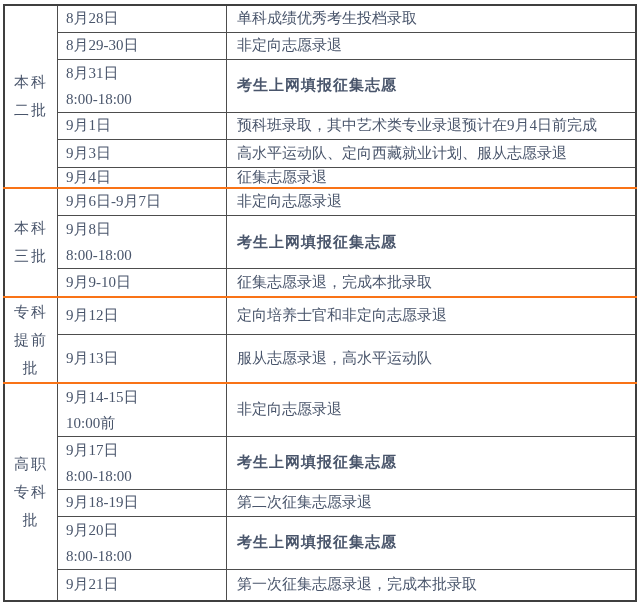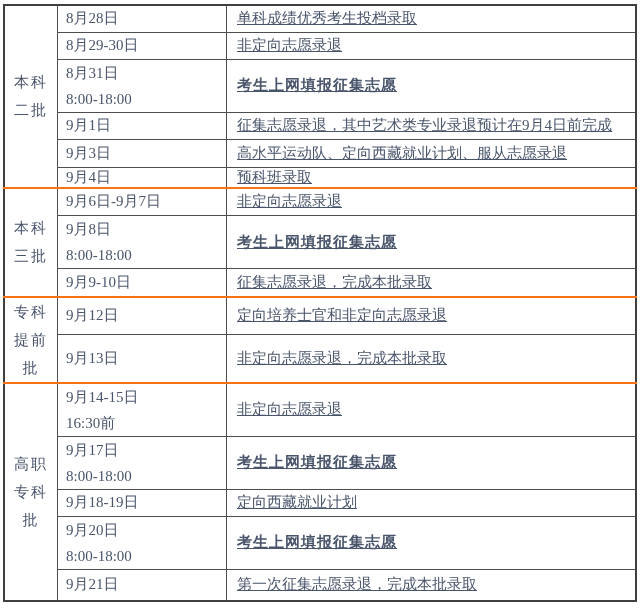--- a/index.html
+++ b/index.html
@@ -41,21 +41,20 @@
     line-height: 28px;
     padding: 0;
   }
   td.batch .bl { display: block; }
   td.date {
     width: 160px;
     padding: 0 0 0 8px;
   }
   td.desc {
     padding: 0 6px 0 10px;
-    text-decoration: underline;
   }
   .dl { line-height: 26px; }
   .bold { font-weight: bold; letter-spacing: 1px; text-align: center; }
   
   .h27 { height: 27px; } .h28 { height: 28px; } .h29 { height: 16px; }
   .h32 { height: 32px; } .h38 { height: 38px; } .h47 { height: 47px; }
   .h51 { height: 51px; } .h52 { height: 52px; } .h53 { height: 53px; }
 </style>
 </head>
 <body>
@@ -78,29 +77,29 @@
       </tr>
       <tr class="h52">
         <td class="date">
           <div class="dl">8月31日</div>
           <div class="dl">8:00-18:00</div>
         </td>
         <td class="desc"><span class="bold">考生上网填报征集志愿</span></td>
       </tr>
       <tr class="h27">
         <td class="date"><span>9月1日</span></td>
-        <td class="desc"><span>征集志愿录退，其中艺术类专业录退预计在9月4日前完成</span></td>
+        <td class="desc"><span>预科班录取，其中艺术类专业录退预计在9月4日前完成</span></td>
       </tr>
       <tr class="h28">
         <td class="date"><span>9月3日</span></td>
         <td class="desc"><span>高水平运动队、定向西藏就业计划、服从志愿录退</span></td>
       </tr>
       <tr class="h29">
         <td class="date"><span>9月4日</span></td>
-        <td class="desc"><span>预科班录取</span></td>
+        <td class="desc"><span>征集志愿录退</span></td>
       </tr>
 
       <tr class="sec h28">
         <td class="batch" rowspan="3">
           <span class="bl">本科</span>
           <span class="bl">三批</span>
         </td>
         <td class="date"><span>9月6日-9月7日</span></td>
         <td class="desc"><span>非定向志愿录退</span></td>
       </tr>
@@ -120,45 +119,45 @@
         <td class="batch" rowspan="2">
           <span class="bl">专科</span>
           <span class="bl">提前</span>
           <span class="bl">批</span>
         </td>
         <td class="date"><span>9月12日</span></td>
         <td class="desc"><span>定向培养士官和非定向志愿录退</span></td>
       </tr>
       <tr class="h47">
         <td class="date"><span>9月13日</span></td>
-        <td class="desc"><span>非定向志愿录退，完成本批录取</span></td>
+        <td class="desc"><span>服从志愿录退，高水平运动队</span></td>
       </tr>
 
       <tr class="sec h51">
         <td class="batch" rowspan="5">
           <span class="bl">高职</span>
           <span class="bl">专科</span>
           <span class="bl">批</span>
         </td>
         <td class="date">
           <div class="dl">9月14-15日</div>
-          <div class="dl">16:30前</div>
+          <div class="dl">10:00前</div>
         </td>
         <td class="desc"><span>非定向志愿录退</span></td>
       </tr>
       <tr class="h52">
         <td class="date">
           <div class="dl">9月17日</div>
           <div class="dl">8:00-18:00</div>
         </td>
         <td class="desc"><span class="bold">考生上网填报征集志愿</span></td>
       </tr>
       <tr class="h27">
         <td class="date"><span>9月18-19日</span></td>
-        <td class="desc"><span>定向西藏就业计划</span></td>
+        <td class="desc"><span>第二次征集志愿录退</span></td>
       </tr>
       <tr class="h53">
         <td class="date">
           <div class="dl">9月20日</div>
           <div class="dl">8:00-18:00</div>
         </td>
         <td class="desc"><span class="bold">考生上网填报征集志愿</span></td>
       </tr>
       <tr class="h32">
         <td class="date"><span>9月21日</span></td>

